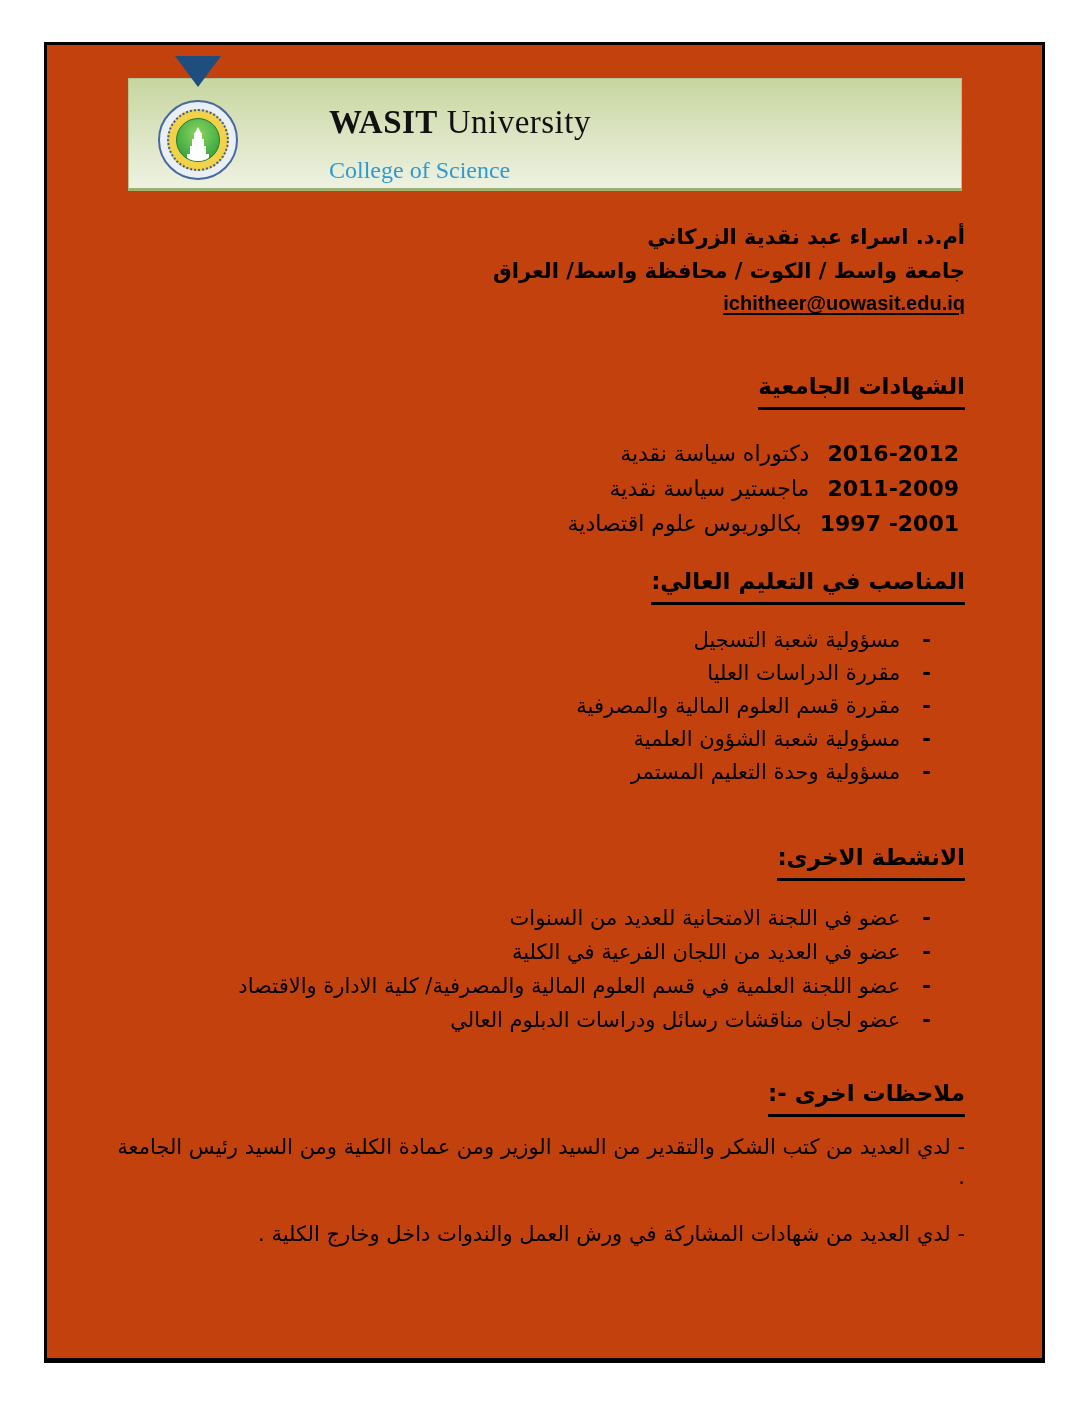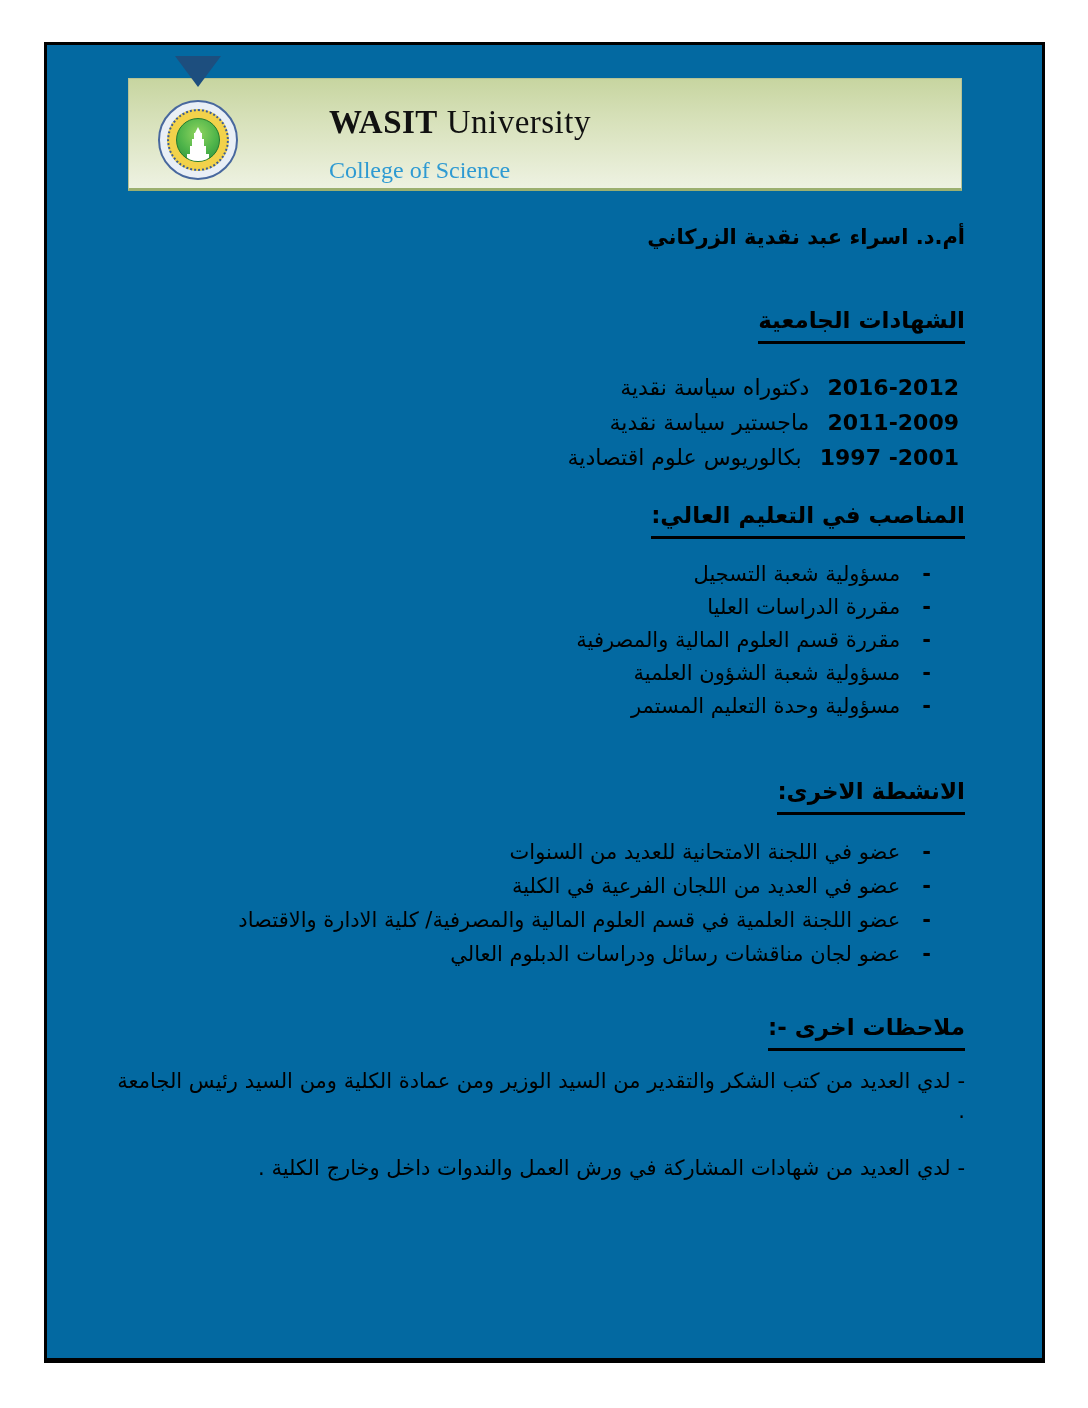--- a/index.html
+++ b/index.html
@@ -1,21 +1,21 @@
 <!DOCTYPE html>
 <html lang="ar"><head>
 <meta charset="utf-8">
 <style>
   * { margin:0; padding:0; box-sizing:border-box; }
   html,body { background:#ffffff; }
   body { width:1088px; height:1408px; position:relative;
          font-family:"DejaVu Sans", sans-serif; color:#000; }
 
   .page-border { position:absolute; left:44px; top:42px; width:1001px; height:1321px;
-                 border:3px solid #000; border-bottom-width:5px; background:#0369a1; }
+                 border:3px solid #000; border-bottom-width:5px; background:#c2410c; }
 
   
   .banner { position:absolute; left:81px; top:33px; width:834px; height:113px;
             background:linear-gradient(to bottom, #c7d5a0 0%, #d6e0b8 35%, #eef2e2 100%);
             border:1px solid #b6c394; border-bottom:3px solid #9cb070; }
   .banner-triangle { position:absolute; left:128px; top:11px; width:0; height:0; z-index:3;
             border-left:23px solid transparent; border-right:23px solid transparent;
             border-top:31px solid #1d4e7e; }
   .logo { position:absolute; left:111px; top:55px; width:80px; height:80px; z-index:2;
           border-radius:50%; background:#e9eff6; border:2px solid #48689e;
@@ -88,20 +88,24 @@
           <rect x="5" y="19" width="16" height="8" fill="#ffffff"></rect>
           <rect x="2" y="27" width="22" height="7" fill="#ffffff"></rect>
         </svg>
       </div>
     </div>
   </div>
 
   <div class="content">
 
     <div class="person-name">أم.د. اسراء عبد نقدية الزركاني</div>
+    <div class="affiliation">جامعة واسط / الكوت / محافظة واسط/ العراق</div>
+    <div class="email-line">
+      <a href="#" class="email">ichitheer@uowasit.edu.iq</a>
+    </div>
 
     <div class="h-degrees">
       <span class="sec-title">الشهادات الجامعية</span>
     </div>
     <div class="degrees">
       <div class="deg-row">
         <span class="deg-years">2016-2012</span>
         <span class="deg-label">دكتوراه سياسة نقدية</span>
       </div>
       <div class="deg-row">

